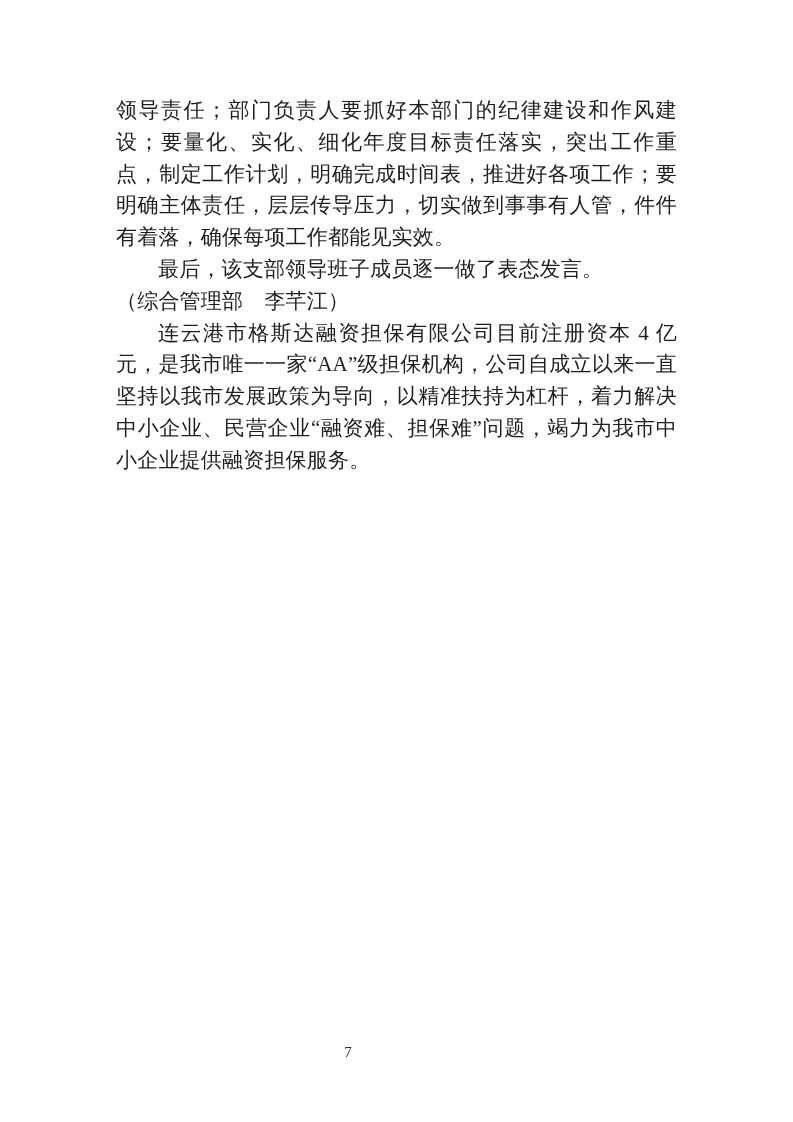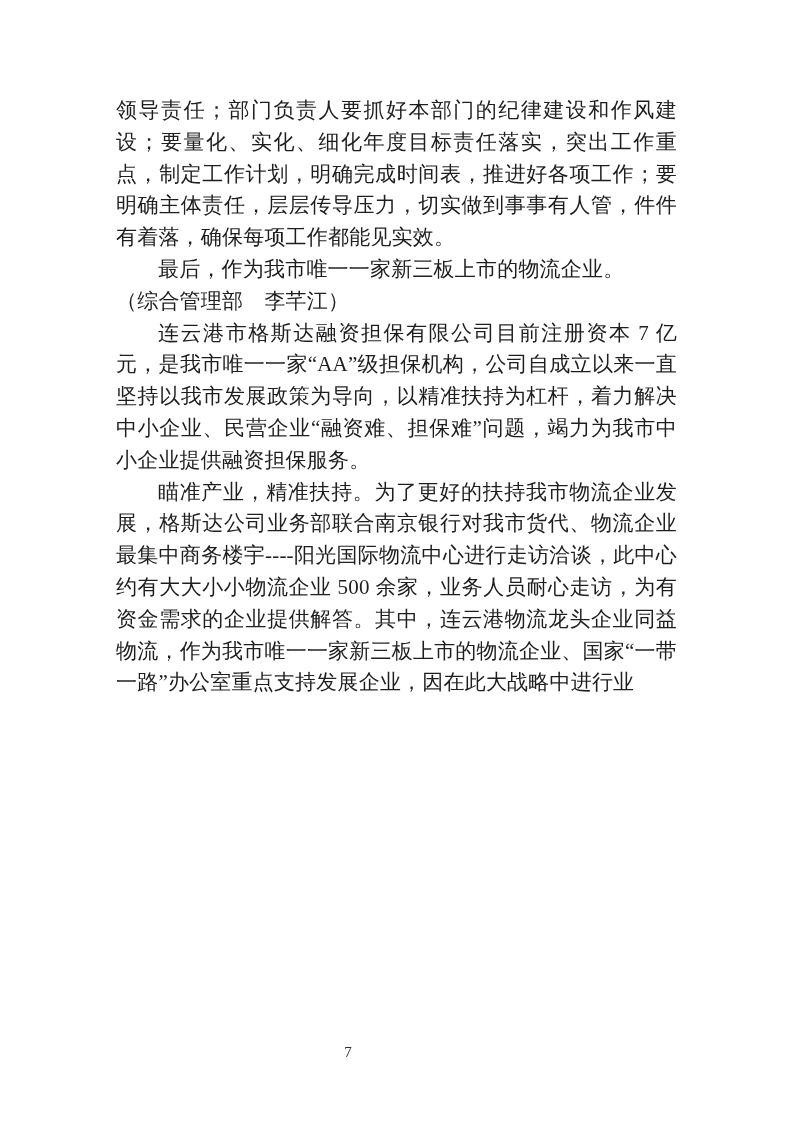--- a/index.html
+++ b/index.html
@@ -59,26 +59,25 @@
   }
 </style>
 </head>
 <body>
 
 <div class="page">
   <div class="content">
 
     <p>领导责任；部门负责人要抓好本部门的纪律建设和作风建设；要量化、实化、细化年度目标责任落实，突出工作重点，制定工作计划，明确完成时间表，推进好各项工作；要明确主体责任，层层传导压力，切实做到事事有人管，件件有着落，确保每项工作都能见实效。</p>
 
-    <p class="indent">最后，作为我市唯一一家新三板上市的物流企业。</p>
+    <p class="indent">最后，该支部领导班子成员逐一做了表态发言。</p>
 
     <p class="byline">（综合管理部　李芊江）</p>
 
 
     <div>
-        <p class="indent">连云港市格斯达融资担保有限公司目前注册资本 7 亿元，是我市唯一一家“AA”级担保机构，公司自成立以来一直坚持以我市发展政策为导向，以精准扶持为杠杆，着力解决中小企业、民营企业“融资难、担保难”问题，竭力为我市中小企业提供融资担保服务。</p>
-        <p class="indent">瞄准产业，精准扶持。为了更好的扶持我市物流企业发展，格斯达公司业务部联合南京银行对我市货代、物流企业最集中商务楼宇----阳光国际物流中心进行走访洽谈，此中心约有大大小小物流企业 500 余家，业务人员耐心走访，为有资金需求的企业提供解答。其中，连云港物流龙头企业同益物流，作为我市唯一一家新三板上市的物流企业、国家“一带一路”办公室重点支持发展企业，因在此大战略中进行业</p>
+        <p class="indent">连云港市格斯达融资担保有限公司目前注册资本 4 亿元，是我市唯一一家“AA”级担保机构，公司自成立以来一直坚持以我市发展政策为导向，以精准扶持为杠杆，着力解决中小企业、民营企业“融资难、担保难”问题，竭力为我市中小企业提供融资担保服务。</p>
       </div>
 
   </div>
 
   <div class="page-number">7</div>
 </div>
 
 </body></html>

